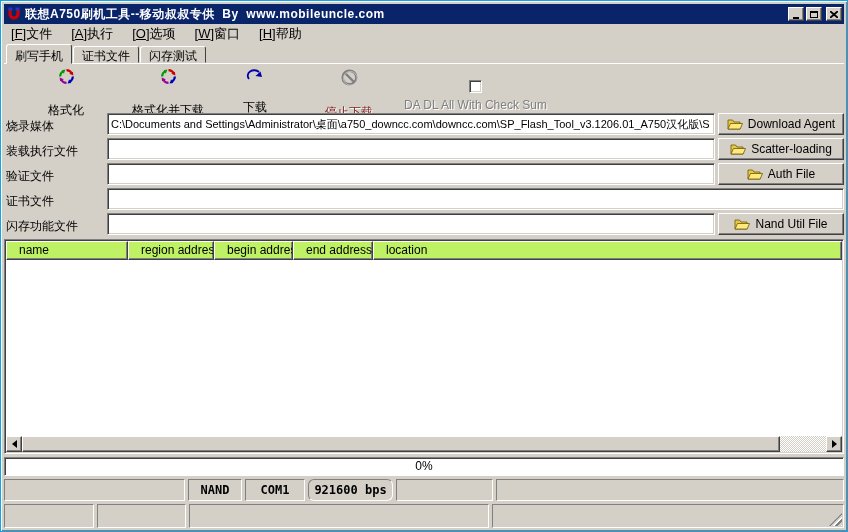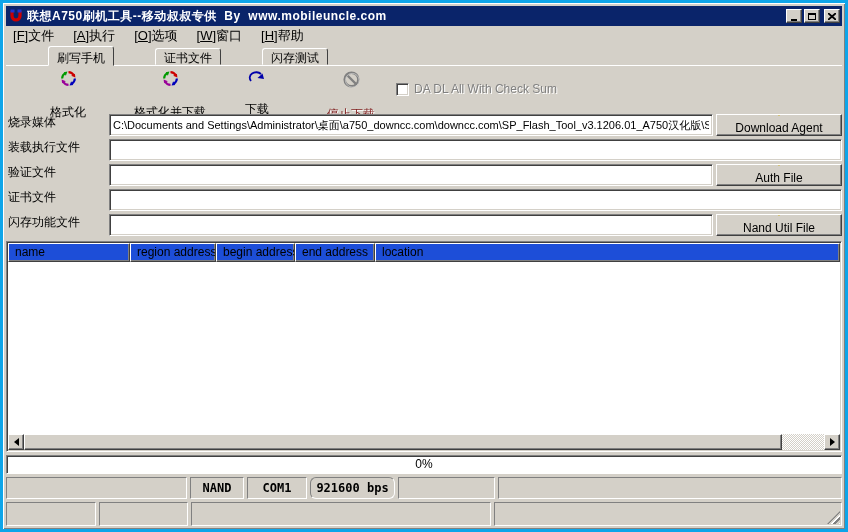--- a/index.html
+++ b/index.html
@@ -1,20 +1,20 @@
 <!DOCTYPE html>
 <html><head>
 <meta charset="utf-8">
 <style>
   * { margin:0; padding:0; box-sizing:border-box; }
   html,body { width:848px; height:532px; background:#3a6ea5; font-family:"Liberation Sans","DejaVu Sans",sans-serif; }
 
   .window {
     width:848px; height:532px; background:#d4d0c8;
-    border:3px solid #0ea5e9; padding:3px;
+    border:1px solid #0ea5e9; padding:3px;
     box-shadow: inset 1px 1px 0 #fff, inset -1px -1px 0 #808080;
     display:flex; flex-direction:column;
   }
 
   
   .titlebar { height:20px; background:#0a246a; display:flex; align-items:center; padding:0 2px 0 2px; flex-shrink:0; }
   .titlebar .appicon { width:16px; height:16px; margin-right:3px; flex-shrink:0; }
   .title-text { color:#fff; font-weight:bold; font-size:12px; white-space:pre; overflow:hidden; flex:1; letter-spacing:.5px; }
   .wbtn { width:16px; height:14px; background:#d4d0c8; border:1px solid; border-color:#fff #404040 #404040 #fff;
           box-shadow: inset -1px -1px 0 #808080; display:flex; align-items:center; justify-content:center; margin-left:2px; }
@@ -22,58 +22,58 @@
   .g-max { width:8px; height:7px; border:1px solid #000; border-top-width:2px; }
 
   
   .menubar { height:19px; display:flex; align-items:center; padding-left:7px; font-size:13px; flex-shrink:0; }
   .menu-item { margin-right:19px; cursor:default; white-space:nowrap; }
   .mkey { text-decoration:underline; }
 
   
   .tabstrip { height:20px; display:flex; align-items:flex-end; padding-left:2px; flex-shrink:0; position:relative; z-index:2; }
   .tab { height:17px; padding:1px 8px 0 8px; font-size:12px; background:#d4d0c8;
-         border:1px solid; border-color:#fff #404040 #d4d0c8 #fff; border-radius:3px 3px 0 0; margin-right:1px;margin-left:40px; }
+         border:1px solid; border-color:#fff #404040 #d4d0c8 #fff; border-radius:3px 3px 0 0; margin-right:1px; }
   .tab.active { height:20px; padding-top:3px; margin-bottom:-1px; border-bottom:1px solid #d4d0c8; }
   .tabpage { flex:1; border-top:1px solid #fff; display:flex; flex-direction:column; min-height:0; }
 
   
   .toolbar { height:48px; display:flex; align-items:flex-start; padding-top:3px; flex-shrink:0; }
   .tbtn { display:flex; flex-direction:column; align-items:center; justify-content:flex-start; gap:17px;
           font-size:12px; background:none; border:1px solid transparent; height:42px; }
   .tbtn .ticon { height:20px; display:flex; align-items:center; justify-content:center; }
   .tbtn1 { margin-left:22px; width:80px; }
   .tbtn2 { margin-left:12px; width:100px;font-family:Liberation Mono, monospace; }
   .tbtn3 { margin-left:4px;  width:66px; }
   .tbtn4 { margin-left:16px; width:90px; }
   .tbtn.disabled { color:#7f1d1d; text-shadow:1px 1px 0 #fff; }
-  .chkwrap { margin-top:13px; display:flex; align-items:center; gap:5px; }
+  .chkwrap { margin-left:10px; margin-top:13px; display:flex; align-items:center; gap:5px;flex-direction:column; }
   .chkbox { width:13px; height:13px; background:#fff; border:1px solid; border-color:#808080 #fff #fff #808080;
             box-shadow: inset 1px 1px 0 #404040, inset -1px -1px 0 #d4d0c8; }
   .chklabel { font-size:12px; color:#808080; text-shadow:1px 1px 0 #fff; }
 
   
   .formarea { flex-shrink:0; }
-  .form-row { display:flex; align-items:flex-start; height:23px; margin-bottom:2px; }
+  .form-row { display:flex; align-items:flex-end; height:23px; margin-bottom:2px; }
   .form-label { width:103px; font-size:12px; padding-left:2px; white-space:nowrap; overflow:hidden; }
   .form-input { flex:1; height:22px; background:#fff; border:1px solid; border-color:#808080 #fff #fff #808080;
                 box-shadow: inset 1px 1px 0 #404040, inset -1px -1px 0 #d4d0c8;
                 font-family:"Liberation Sans","DejaVu Sans",sans-serif; font-size:11px; padding:0 3px; outline:none; }
   .file-btn { width:126px; height:22px; margin-left:3px; flex-shrink:0; background:#d4d0c8;
               border:1px solid; border-color:#fff #404040 #404040 #fff; box-shadow: inset -1px -1px 0 #808080;
               display:flex; align-items:center; justify-content:center; gap:5px; font-size:12px;
-              font-family:"Liberation Sans","DejaVu Sans",sans-serif;flex-direction:column; }
+              font-family:"Liberation Sans","DejaVu Sans",sans-serif; }
 
   
   .tablewrap { flex:1; margin-top:2px; background:#fff; border:1px solid; border-color:#808080 #fff #fff #808080;
                box-shadow: inset 1px 1px 0 #404040, inset -1px -1px 0 #d4d0c8;
                display:flex; flex-direction:column; min-height:0; overflow:hidden; padding:1px; }
   .thead { display:flex; height:19px; flex-shrink:0; background:#d4d0c8; }
-  .th { background:#1d4ed8; border:1px solid; border-color:#fff #404040 #404040 #fff; box-shadow: inset -1px -1px 0 #808080;
-        font-size:12px; padding:1px 0 0 6px; white-space:nowrap; overflow:hidden; }
+  .th { background:#bef264; border:1px solid; border-color:#fff #404040 #404040 #fff; box-shadow: inset -1px -1px 0 #808080;
+        font-size:12px; padding:1px 0 0 12px; white-space:nowrap; overflow:hidden; }
   .th.c0 { width:122px; } .th.c1 { width:86px; } .th.c2 { width:79px; } .th.c3 { width:80px; } .th.c4 { flex:1; }
   .tbody { flex:1; background:#fff; }
   .hscroll { height:16px; flex-shrink:0; display:flex; }
   .sbtn { width:16px; height:16px; flex-shrink:0; background:#d4d0c8; border:1px solid; border-color:#fff #404040 #404040 #fff;
           box-shadow: inset -1px -1px 0 #808080; display:flex; align-items:center; justify-content:center; }
   .tri-l { width:0; height:0; border:4px solid transparent; border-right:5px solid #000; margin-left:-4px; }
   .tri-r { width:0; height:0; border:4px solid transparent; border-left:5px solid #000; margin-right:-4px; }
   .sthumb { width:758px; flex-shrink:0; background:#d4d0c8; border:1px solid; border-color:#fff #404040 #404040 #fff;
             box-shadow: inset -1px -1px 0 #808080; }
   .strack { flex:1; background-color:#fff;
@@ -211,20 +211,27 @@
             <path d="M1 2 L5.5 2 L7 4 L13 4 L13 11 L1 11 Z" fill="#e8c64a" stroke="#6b5900" stroke-width="0.8"></path>
             <path d="M3.5 5.5 L15.5 5.5 L13.2 11 L1 11 Z" fill="#ffe97f" stroke="#6b5900" stroke-width="0.8"></path>
           </svg>
           <span>Download Agent</span>
         </button>
       </div>
 
       <div class="form-row">
         <span class="form-label">装载执行文件</span>
         <input class="form-input" type="text" value="" style="">
+        <button class="file-btn">
+          <svg width="16" height="12" viewBox="0 0 16 12">
+            <path d="M1 2 L5.5 2 L7 4 L13 4 L13 11 L1 11 Z" fill="#e8c64a" stroke="#6b5900" stroke-width="0.8"></path>
+            <path d="M3.5 5.5 L15.5 5.5 L13.2 11 L1 11 Z" fill="#ffe97f" stroke="#6b5900" stroke-width="0.8"></path>
+          </svg>
+          <span>Scatter-loading</span>
+        </button>
       </div>
 
       <div class="form-row">
         <span class="form-label">验证文件</span>
         <input class="form-input" type="text" value="" style="">
         <button class="file-btn">
           <svg width="16" height="12" viewBox="0 0 16 12">
             <path d="M1 2 L5.5 2 L7 4 L13 4 L13 11 L1 11 Z" fill="#e8c64a" stroke="#6b5900" stroke-width="0.8"></path>
             <path d="M3.5 5.5 L15.5 5.5 L13.2 11 L1 11 Z" fill="#ffe97f" stroke="#6b5900" stroke-width="0.8"></path>
           </svg>

